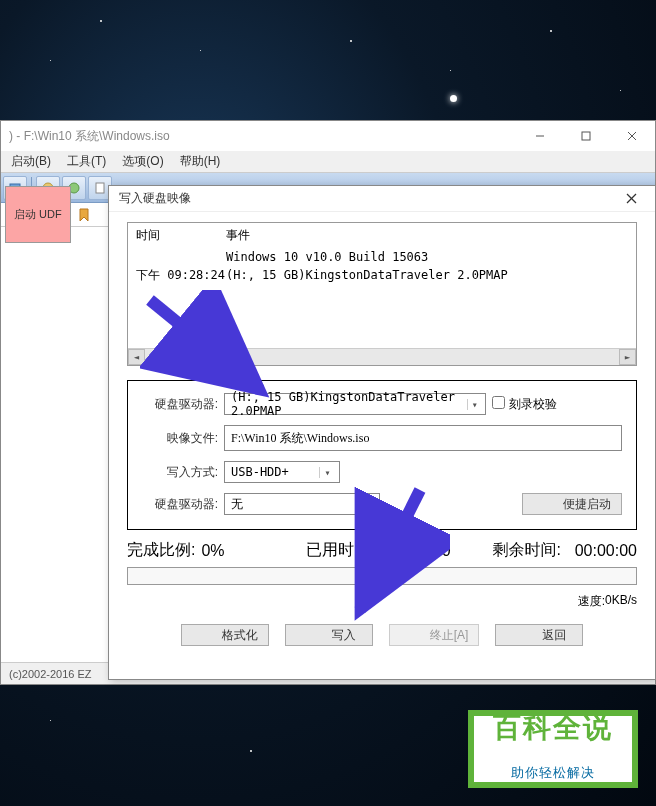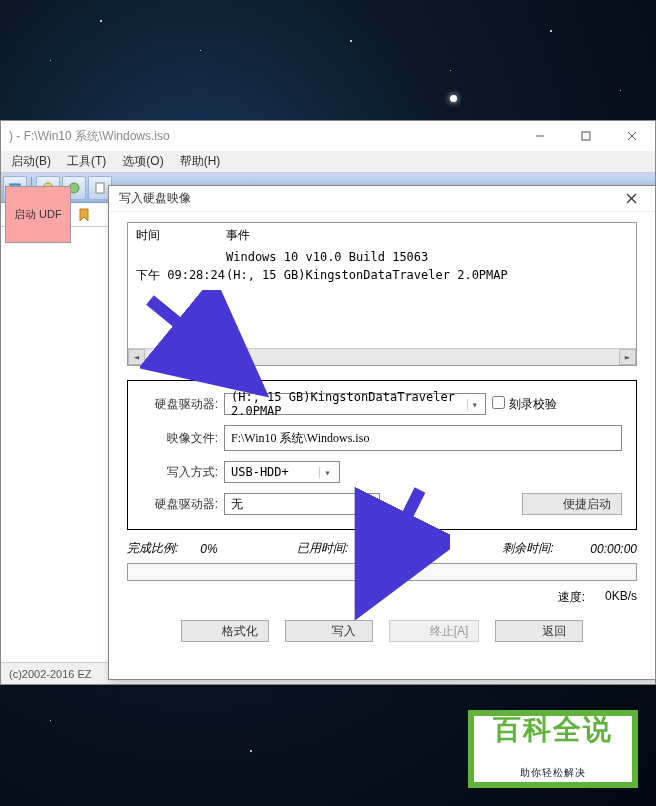--- a/index.html
+++ b/index.html
@@ -252,40 +252,38 @@
       align-items: flex-start;
       gap: 4px;
       font-size: 12px;
     }
     .checkbox input { width: 13px; height: 13px; }
 
     .stats-row {
       display: flex;
       align-items: center;
       margin-top: 10px;
-      font-size: 12px;
-      gap: 22px;
-      font-style: italic;
+      font-size: 16px;
+      gap: 6px;
     }
     .stats-label { white-space: nowrap; }
     .stats-val { white-space: nowrap; }
 
     .progress {
       margin-top: 6px;
       height: 18px;
       border: 1px solid #999;
       background: #f8f8f8;
     }
 
     .speed-row {
       display: flex;
       justify-content: flex-end;
       margin-top: 8px;
       font-size: 12px;
-      gap: 20px;
     }
 
     .btn-row {
       display: flex;
       justify-content: center;
       gap: 16px;
       margin-top: 14px;
     }
 
     
@@ -310,22 +308,22 @@
       font-family: Liberation Mono, monospace;
     }
     .wm-big {
       font-size: 28px;
       font-weight: bold;
       color: #5fb33a;
       letter-spacing: 2px;
       line-height: 1;
     }
     .wm-small {
-      font-size: 10px;
-      color: #0f172a;
+      font-size: 13px;
+      color: #0369a1;
       margin-top: 20px;
       letter-spacing: 1px;
     }
   </style>
 </head>
 <body>
 
 <div class="star s1"></div>
 <div class="star s2"></div>
 <div class="star s3"></div>

